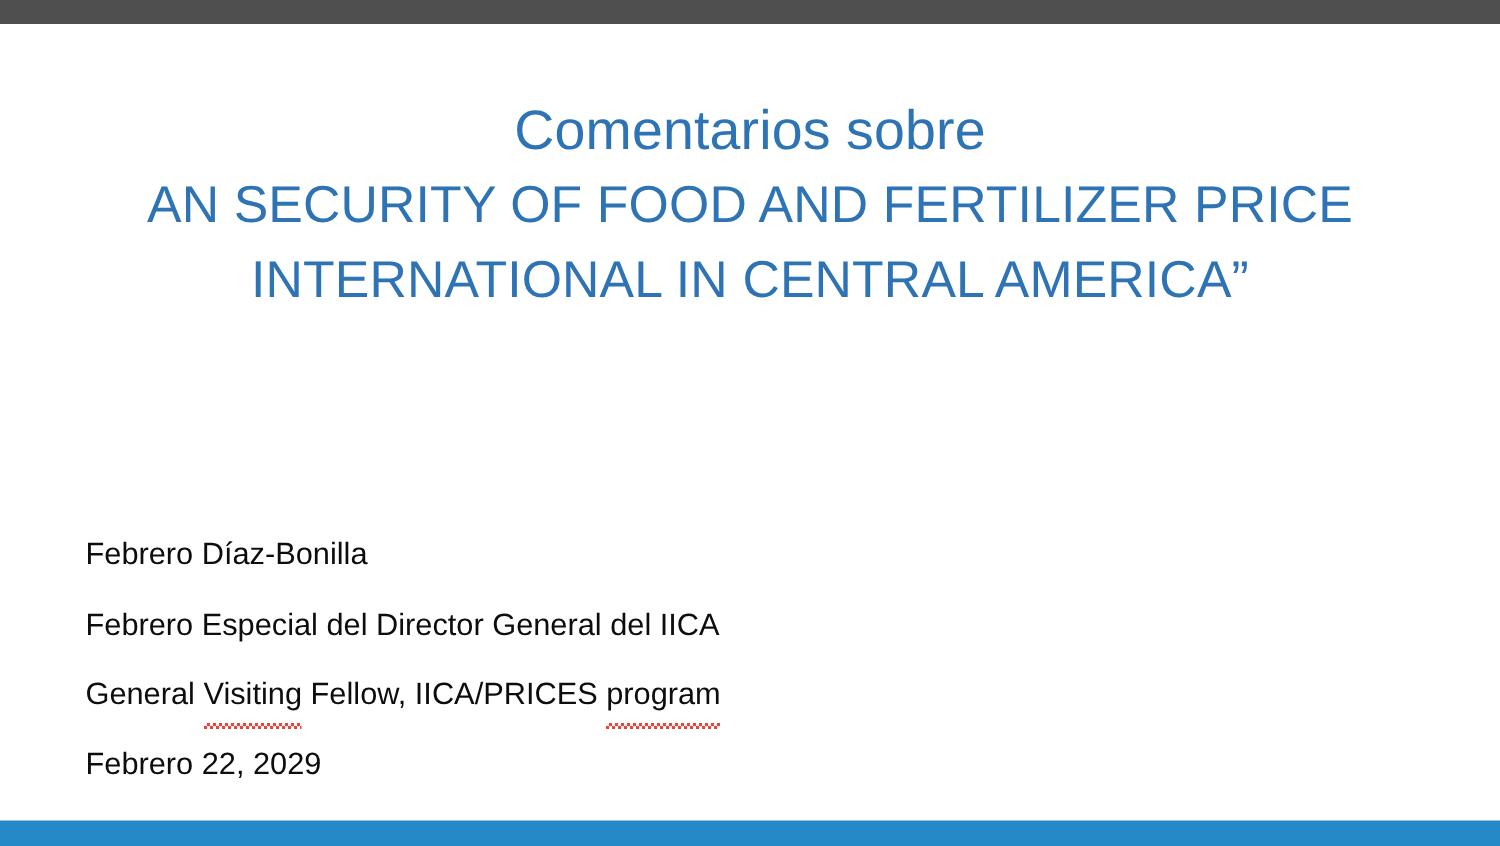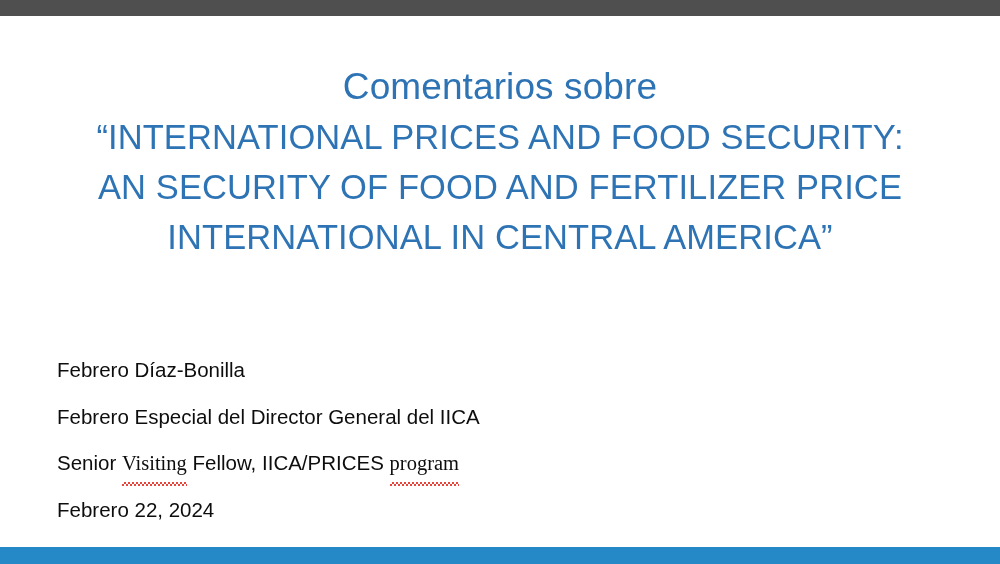--- a/index.html
+++ b/index.html
@@ -68,21 +68,20 @@
   .body-line {
     display: block;
     font-size: 20.5px;
     line-height: 46.5px;
     color: #0d0d0d;
     white-space: nowrap;
   }
   .misspelled {
     position: relative;
     display: inline-block;
-    font-family: Liberation Serif, serif;
   }
   .misspelled::after {
     content: "";
     position: absolute;
     left: 0;
     right: 0;
     bottom: 1px;
     height: 4px;
     background-image:
       radial-gradient(circle at 1px 3px, #e8453c 1.1px, rgba(232,69,60,0) 1.4px),
@@ -93,27 +92,26 @@
 </style>
 </head>
 <body>
 
 <div class="slide">
 
   <div class="top-band"></div>
 
   <div class="title-block">
     <span class="title-line title-line-1">Comentarios sobre</span>
-    <span class="title-line title-line-2">“INTERNATIONAL PRICES AND FOOD SECURITY:</span>
     <span class="title-line title-line-3">AN SECURITY OF FOOD AND FERTILIZER PRICE</span>
     <span class="title-line title-line-4">INTERNATIONAL IN CENTRAL AMERICA”</span>
   </div>
 
   <div class="body-block">
     <span class="body-line">Febrero Díaz-Bonilla</span>
     <span class="body-line">Febrero Especial del Director General del IICA</span>
-    <span class="body-line"><span>Senior </span><span class="misspelled">Visiting</span><span> Fellow, IICA/PRICES </span><span class="misspelled">program</span></span>
-    <span class="body-line">Febrero 22, 2024</span>
+    <span class="body-line"><span>General </span><span class="misspelled">Visiting</span><span> Fellow, IICA/PRICES </span><span class="misspelled">program</span></span>
+    <span class="body-line">Febrero 22, 2029</span>
   </div>
 
   <div class="bottom-band"></div>
 
 </div>
 
 </body></html>

